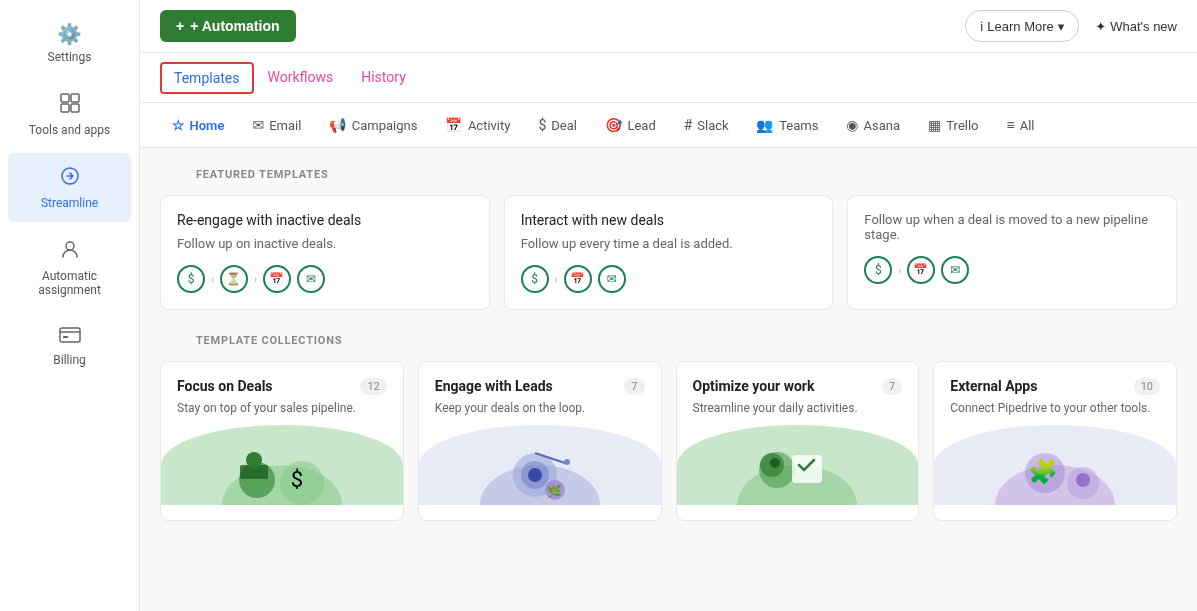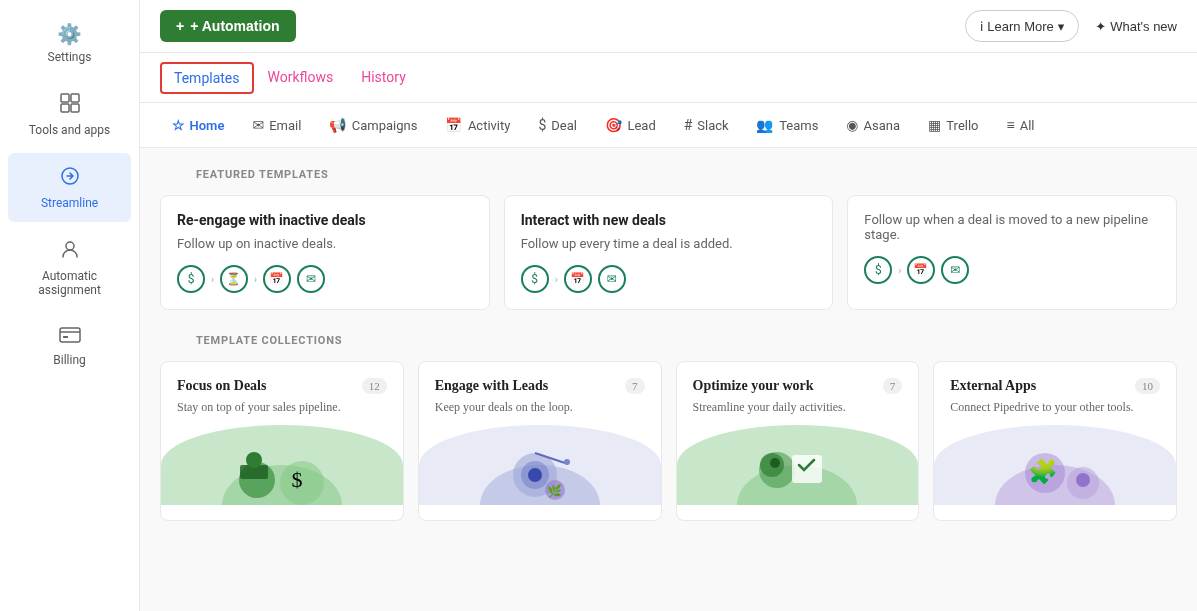--- a/index.html
+++ b/index.html
@@ -169,21 +169,21 @@
       gap: 14px;
       margin-bottom: 24px;
     }
     .template-card {
       background: #fff;
       border: 1px solid #e8e8e8;
       border-radius: 8px;
       padding: 16px;
       cursor: pointer;
     }
-    .template-card h3 { font-size: 14px; font-weight: 700; margin-bottom: 8px; color: #222; }
+    .template-card h3 { font-size: 14px; font-weight: 400; margin-bottom: 8px; color: #222; }
     .template-card p { font-size: 13px; color: #666; margin-bottom: 14px; }
     .template-flow {
       display: flex;
       align-items: center;
       gap: 6px;
     }
     .flow-icon {
       width: 28px;
       height: 28px;
       border-radius: 50%;
@@ -194,21 +194,20 @@
       color: #1a7f5a;
       font-size: 12px;
     }
     .flow-arrow { color: #aaa; font-size: 10px; }
 
     
     .collections-grid {
       display: grid;
       grid-template-columns: repeat(4, 1fr);
       gap: 14px;
-      font-family: Liberation Serif, serif;
     }
     .collection-card {
       background: #fff;
       border: 1px solid #e8e8e8;
       border-radius: 8px;
       padding: 16px;
       cursor: pointer;
       overflow: hidden;
       min-height: 160px;
     }

